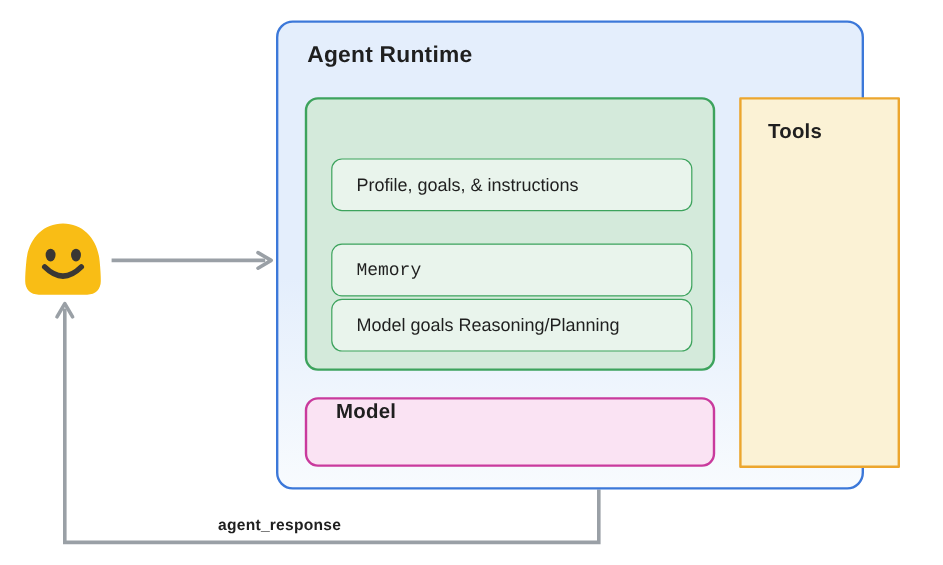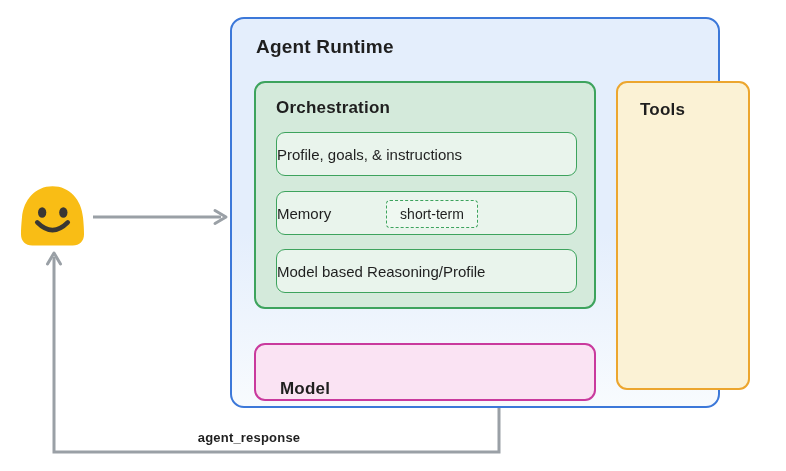--- a/index.html
+++ b/index.html
@@ -14,21 +14,21 @@
   .arrows{position:absolute;left:0;top:0;pointer-events:none;}
   .arrow-line{stroke:var(--arrow,#9aa0a6);stroke-width:3;fill:none;}
   .arrow-head{stroke:var(--arrow,#9aa0a6);stroke-width:3;fill:none;stroke-linecap:round;stroke-linejoin:round;}
 
   .flow-label{
     position:absolute;
     font-size:13px;font-weight:700;letter-spacing:.2px;
     text-align:center;color:var(--text,#1f1f1f);
   }
   .label-user-query{left:93px;top:192px;width:133px;}
-  .label-agent-response{left:184px;top:430px;width:130px;}
+  .label-agent-response{left:168px;top:430px;width:130px;}
 
   .user-emoji{position:absolute;left:20px;top:185px;width:65px;height:62px;}
   .emoji-body{fill:var(--emoji-yellow,#f9bd15);}
   .emoji-feature{fill:var(--emoji-features,#3a3734);}
   .emoji-mouth{fill:none;stroke:var(--emoji-features,#3a3734);stroke-width:4.6;stroke-linecap:round;}
 
   .runtime{
     position:absolute;left:230px;top:17px;width:490px;height:391px;
     box-sizing:border-box;border:2px solid var(--runtime-border,#3c78d9);
     border-radius:14px;
@@ -47,47 +47,47 @@
     position:absolute;left:20px;top:15px;
     font-size:17px;font-weight:700;letter-spacing:.2px;
   }
   .pill{
     position:absolute;left:20px;width:301px;height:44px;
     box-sizing:border-box;border:1.8px solid var(--green-border,#3da35d);
     border-radius:9px;background:var(--green-fill-light,#e9f4ec);
     display:flex;align-items:center;
     font-size:15px;font-weight:500;
   }
-  .pill-text{white-space:nowrap;}
+  .pill-text{padding-left:20px;white-space:nowrap;}
   .pill-profile{top:49px;}
-  .pill-memory{top:108px;}
+  .pill-memory{top:120px;font-family:Liberation Mono, monospace;}
   .pill-reasoning{top:166px;}
   .chip{
     position:absolute;top:8px;height:28px;
     box-sizing:border-box;border:1.6px dashed var(--green-border,#3da35d);
     border-radius:4px;background:var(--chip-fill,#eff8f1);
     display:flex;align-items:center;justify-content:center;
     font-size:14px;font-weight:500;white-space:nowrap;
   }
   .chip-short{left:109px;width:92px;}
   .chip-long{left:206px;width:86px;}
 
   .model-box{
     position:absolute;left:22px;top:312px;width:342px;height:58px;
     box-sizing:border-box;border:2px solid var(--pink-border,#c93a9d);
     border-radius:11px;background:var(--pink-fill,#fae3f3);
-    display:flex;align-items:flex-end;
-    font-size:17px;font-weight:700;letter-spacing:.2px;margin-top:12px;
+    display:flex;align-items:flex-start;
+    font-size:17px;font-weight:700;letter-spacing:.2px;
   }
   .model-box .box-title{padding-left:24px;}
 
   .tools-box{
     position:absolute;left:384px;top:62px;width:134px;height:309px;
     box-sizing:border-box;border:2px solid var(--yellow-border,#eca62e);
-    border-radius:11px;background:var(--yellow-fill,#fbf2d5);
+    border-radius:1px;background:var(--yellow-fill,#fbf2d5);
   }
   .tools-box .box-title{
     position:absolute;left:22px;top:17px;
     font-size:17px;font-weight:700;letter-spacing:.2px;
   }
 </style>
 </head>
 <body>
 
 <div class="canvas">
@@ -106,33 +106,31 @@
     <path class="emoji-mouth" d="M17.5 37.5 Q33 53 48.5 37.5"></path>
   </svg>
 
 
   <div class="flow-label label-agent-response">agent_response</div>
 
   <div class="runtime">
     <div class="runtime-title">Agent Runtime</div>
 
     <div class="orch">
-      <div class="orch-title">Orchestration</div>
 
       <div class="pill pill-profile">
         <span class="pill-text">Profile, goals, &amp; instructions</span>
       </div>
 
       <div class="pill pill-memory">
         <span class="pill-text">Memory</span>
-        <span class="chip chip-short">short-term</span>
       </div>
 
       <div class="pill pill-reasoning">
-        <span class="pill-text">Model based Reasoning/Profile</span>
+        <span class="pill-text">Model goals Reasoning/Planning</span>
       </div>
     </div>
 
     <div class="model-box">
       <span class="box-title">Model</span>
     </div>
 
     <div class="tools-box">
       <span class="box-title">Tools</span>
     </div>

